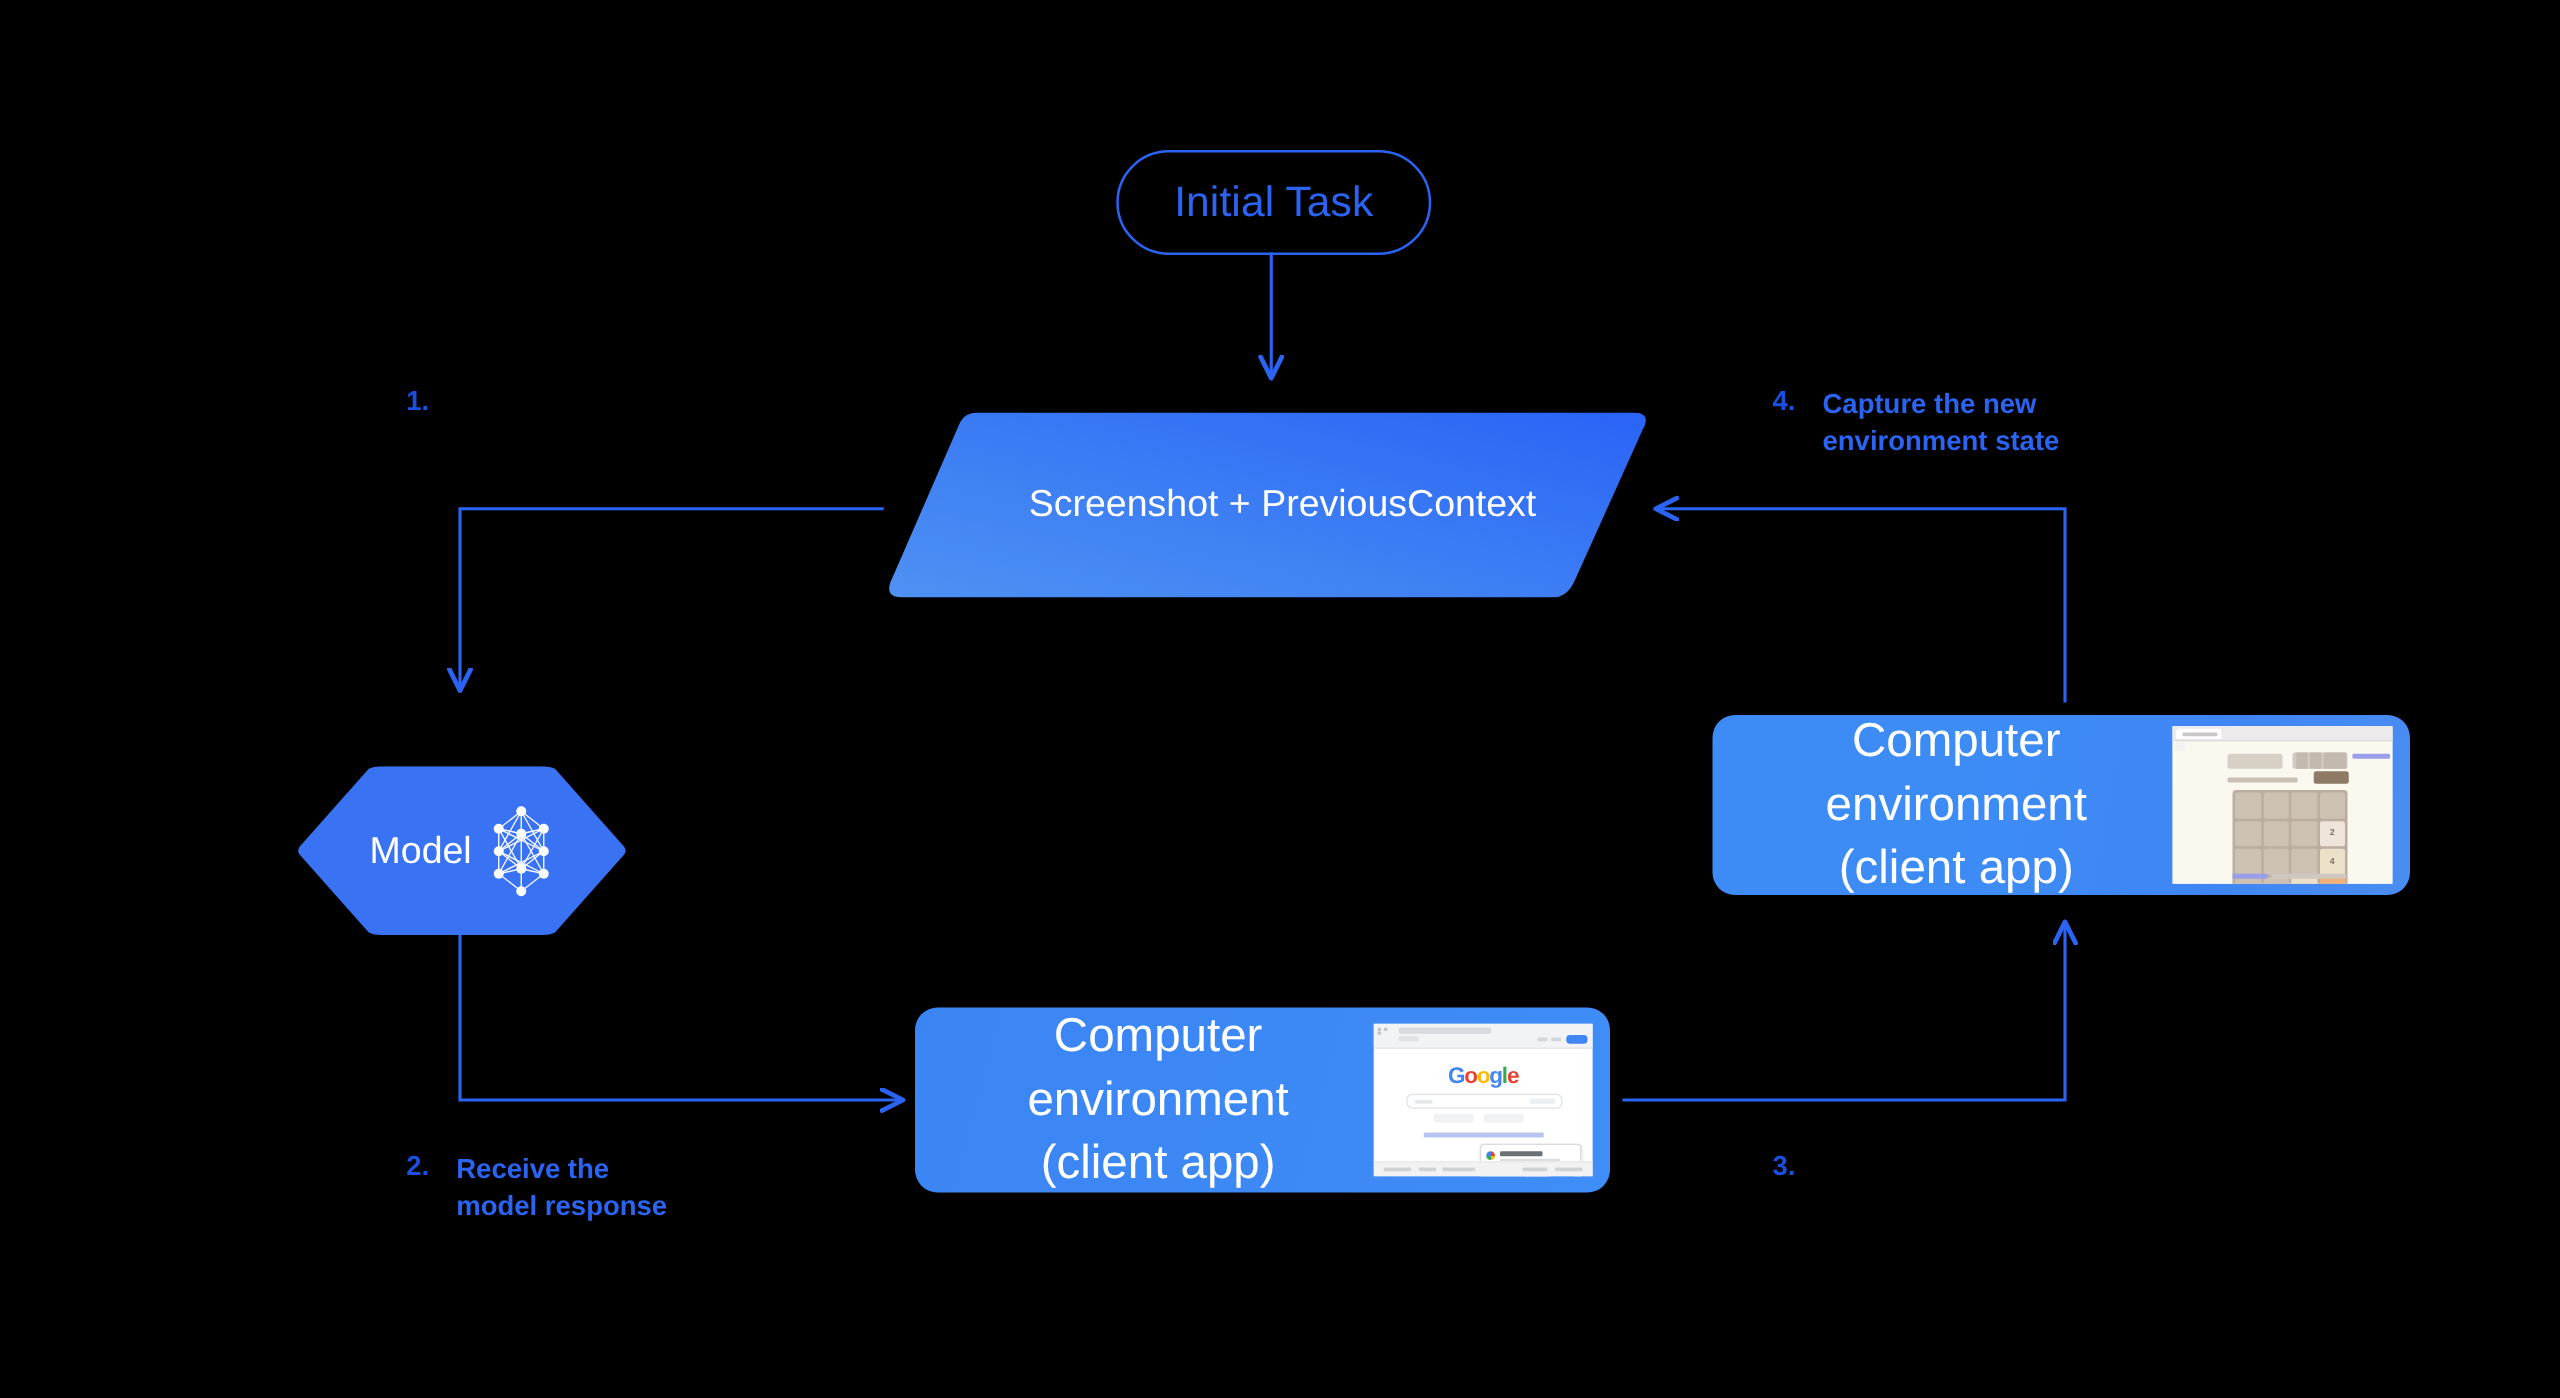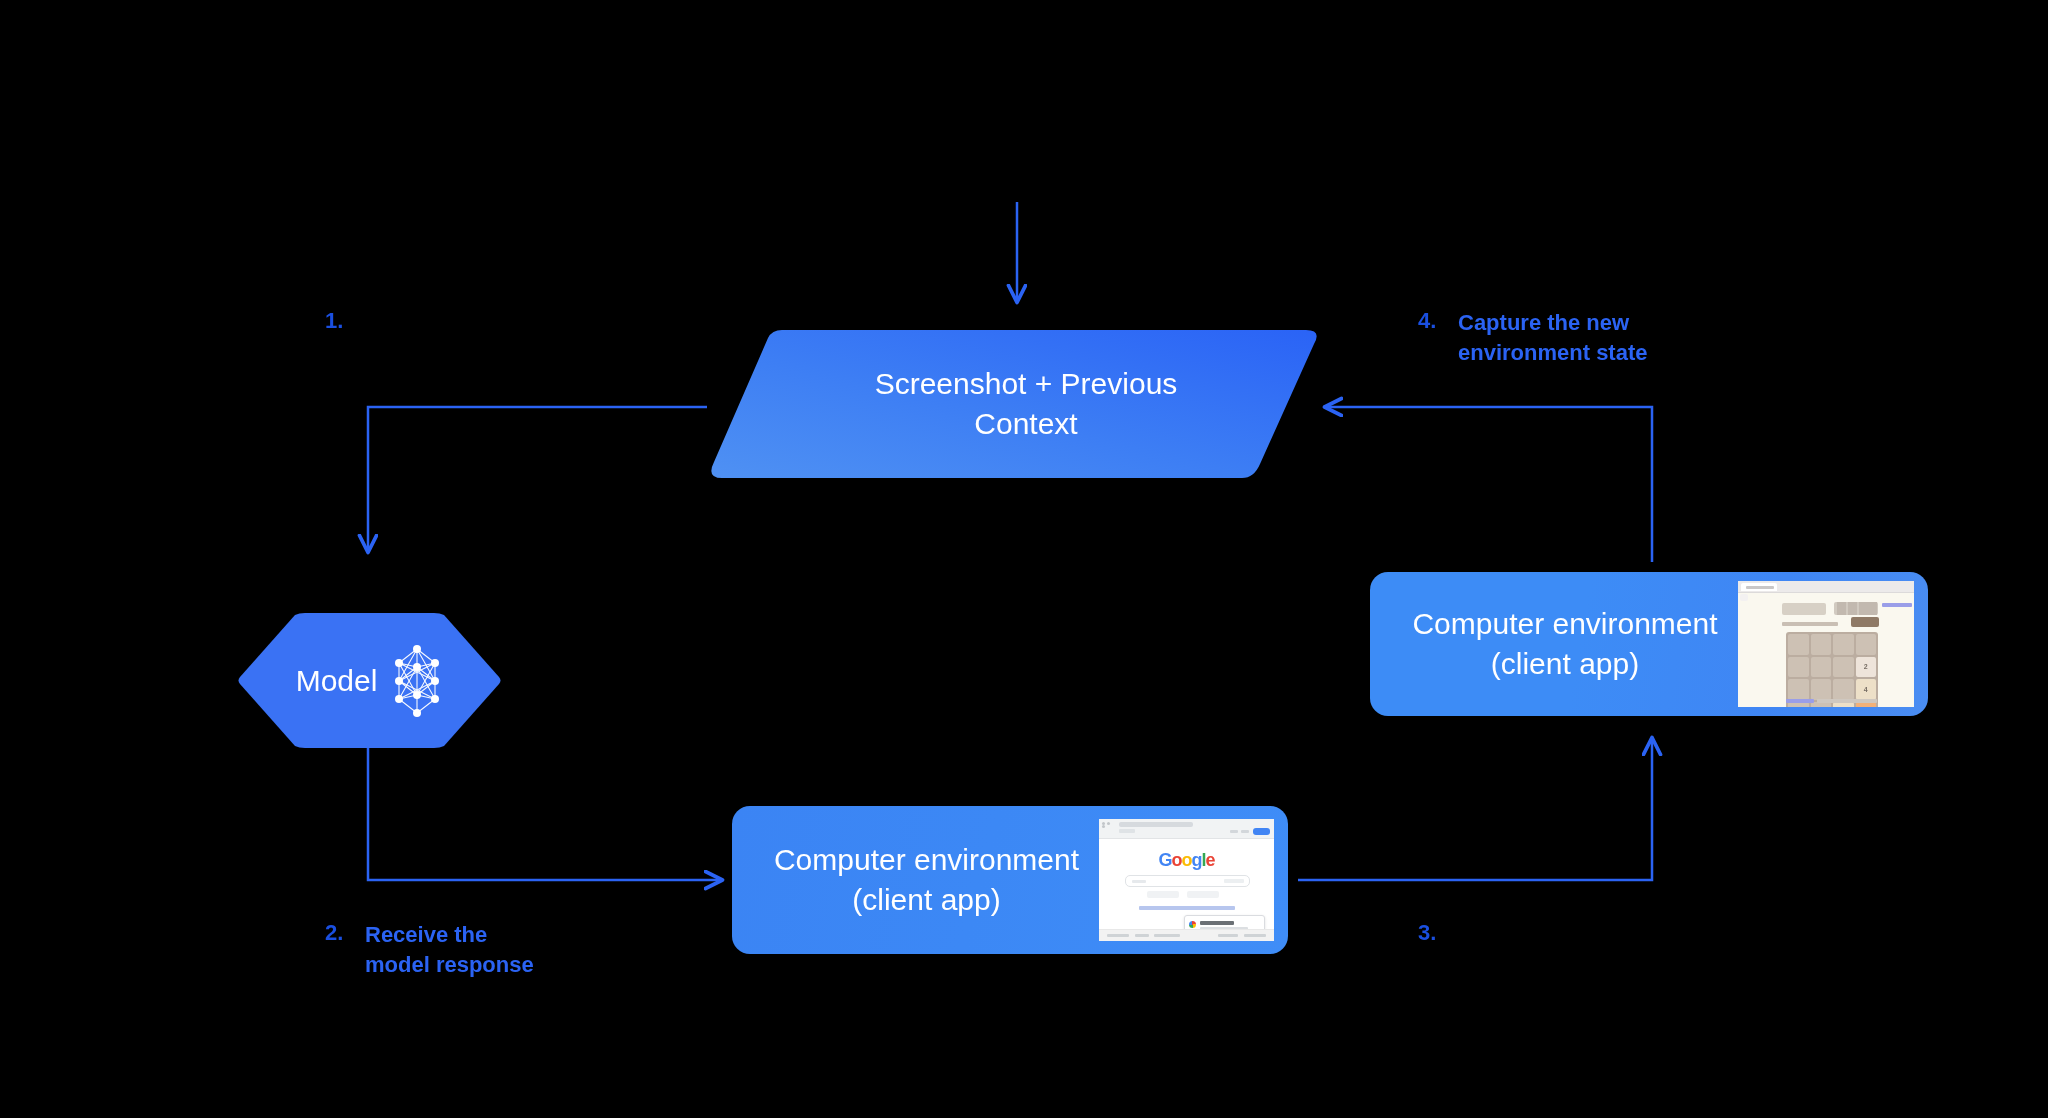--- a/index.html
+++ b/index.html
@@ -18,42 +18,42 @@
     display:flex;align-items:center;justify-content:center;
     color:#2b63f3;font-size:34px;letter-spacing:.1px;
     background:transparent;
   }
 
   
   .parallel-wrap{position:absolute;left:706px;top:330px;width:616px;height:148px;}
   .parallel-wrap svg{position:absolute;left:0;top:0;}
   .parallel-label{
     position:absolute;left:0;top:0;width:616px;height:148px;
-    display:flex;flex-direction:column;align-items:center;justify-content:center;
+    display:flex;flex-direction:row;align-items:center;justify-content:center;
     color:#fff;font-size:30px;line-height:1.33;text-align:center;
     padding-left:24px;box-sizing:border-box;
   }
 
   
   .model-wrap{position:absolute;left:237px;top:573px;width:265px;height:135px;margin-top:40px;}
   .model-wrap svg.hex{position:absolute;left:0;top:0;}
   .model-inner{
     position:absolute;left:0;top:0;width:265px;height:135px;
     display:flex;align-items:center;justify-content:center;gap:14px;
   }
   .model-label{color:#fff;font-size:30px;}
   .nn-icon{width:52px;height:76px;display:block;}
 
   
   .env-card{
     position:absolute;border-radius:18px;overflow:hidden;
     display:flex;align-items:center;
   }
   .env-card .env-text{
-    color:#fff;font-size:30px;line-height:1.33;text-align:center;
+    color:#fff;font-size:38px;line-height:1.33;text-align:center;
     flex:1 1 auto;padding-left:22px;
   }
   .env-card .thumb{
     flex:0 0 auto;margin-right:14px;background:#fff;
     border-radius:0;overflow:hidden;position:relative;
   }
   #env-right{left:1370px;top:572px;width:558px;height:144px;
     background:linear-gradient(100deg,#3d8cf6 0%,#3d8cf6 38%,#3f86f4 72%,#4a8df2 100%);}
   #env-right .thumb{width:176px;height:126px;}
   #env-bottom{left:732px;top:806px;width:556px;height:148px;
@@ -162,20 +162,23 @@
 
     <path d="M707,407 L368,407 L368,552" fill="none" stroke="#2b63f3" stroke-width="2.5" marker-end="url(#ah)"></path>
 
     <path d="M368,730 L368,880 L722,880" fill="none" stroke="#2b63f3" stroke-width="2.5" marker-end="url(#ah)"></path>
 
     <path d="M1298,880 L1652,880 L1652,738" fill="none" stroke="#2b63f3" stroke-width="2.5" marker-end="url(#ah)"></path>
 
     <path d="M1652,562 L1652,407 L1325,407" fill="none" stroke="#2b63f3" stroke-width="2.5" marker-end="url(#ah)"></path>
   </svg>
 
+  <div class="initial-task">
+    <span>Initial Task</span>
+  </div>
 
   <div class="parallel-wrap">
     <svg width="616" height="148" viewBox="0 0 616 148">
       <path d="M62,8 Q66,0 76,0 L600,0 Q616,0 608,14 L554,134 Q548,148 536,148 L16,148 Q0,148 8,132 Z" fill="url(#gradPara)"></path>
     </svg>
     <div class="parallel-label">
       <span>Screenshot + Previous</span>
       <span>Context</span>
     </div>
   </div>

